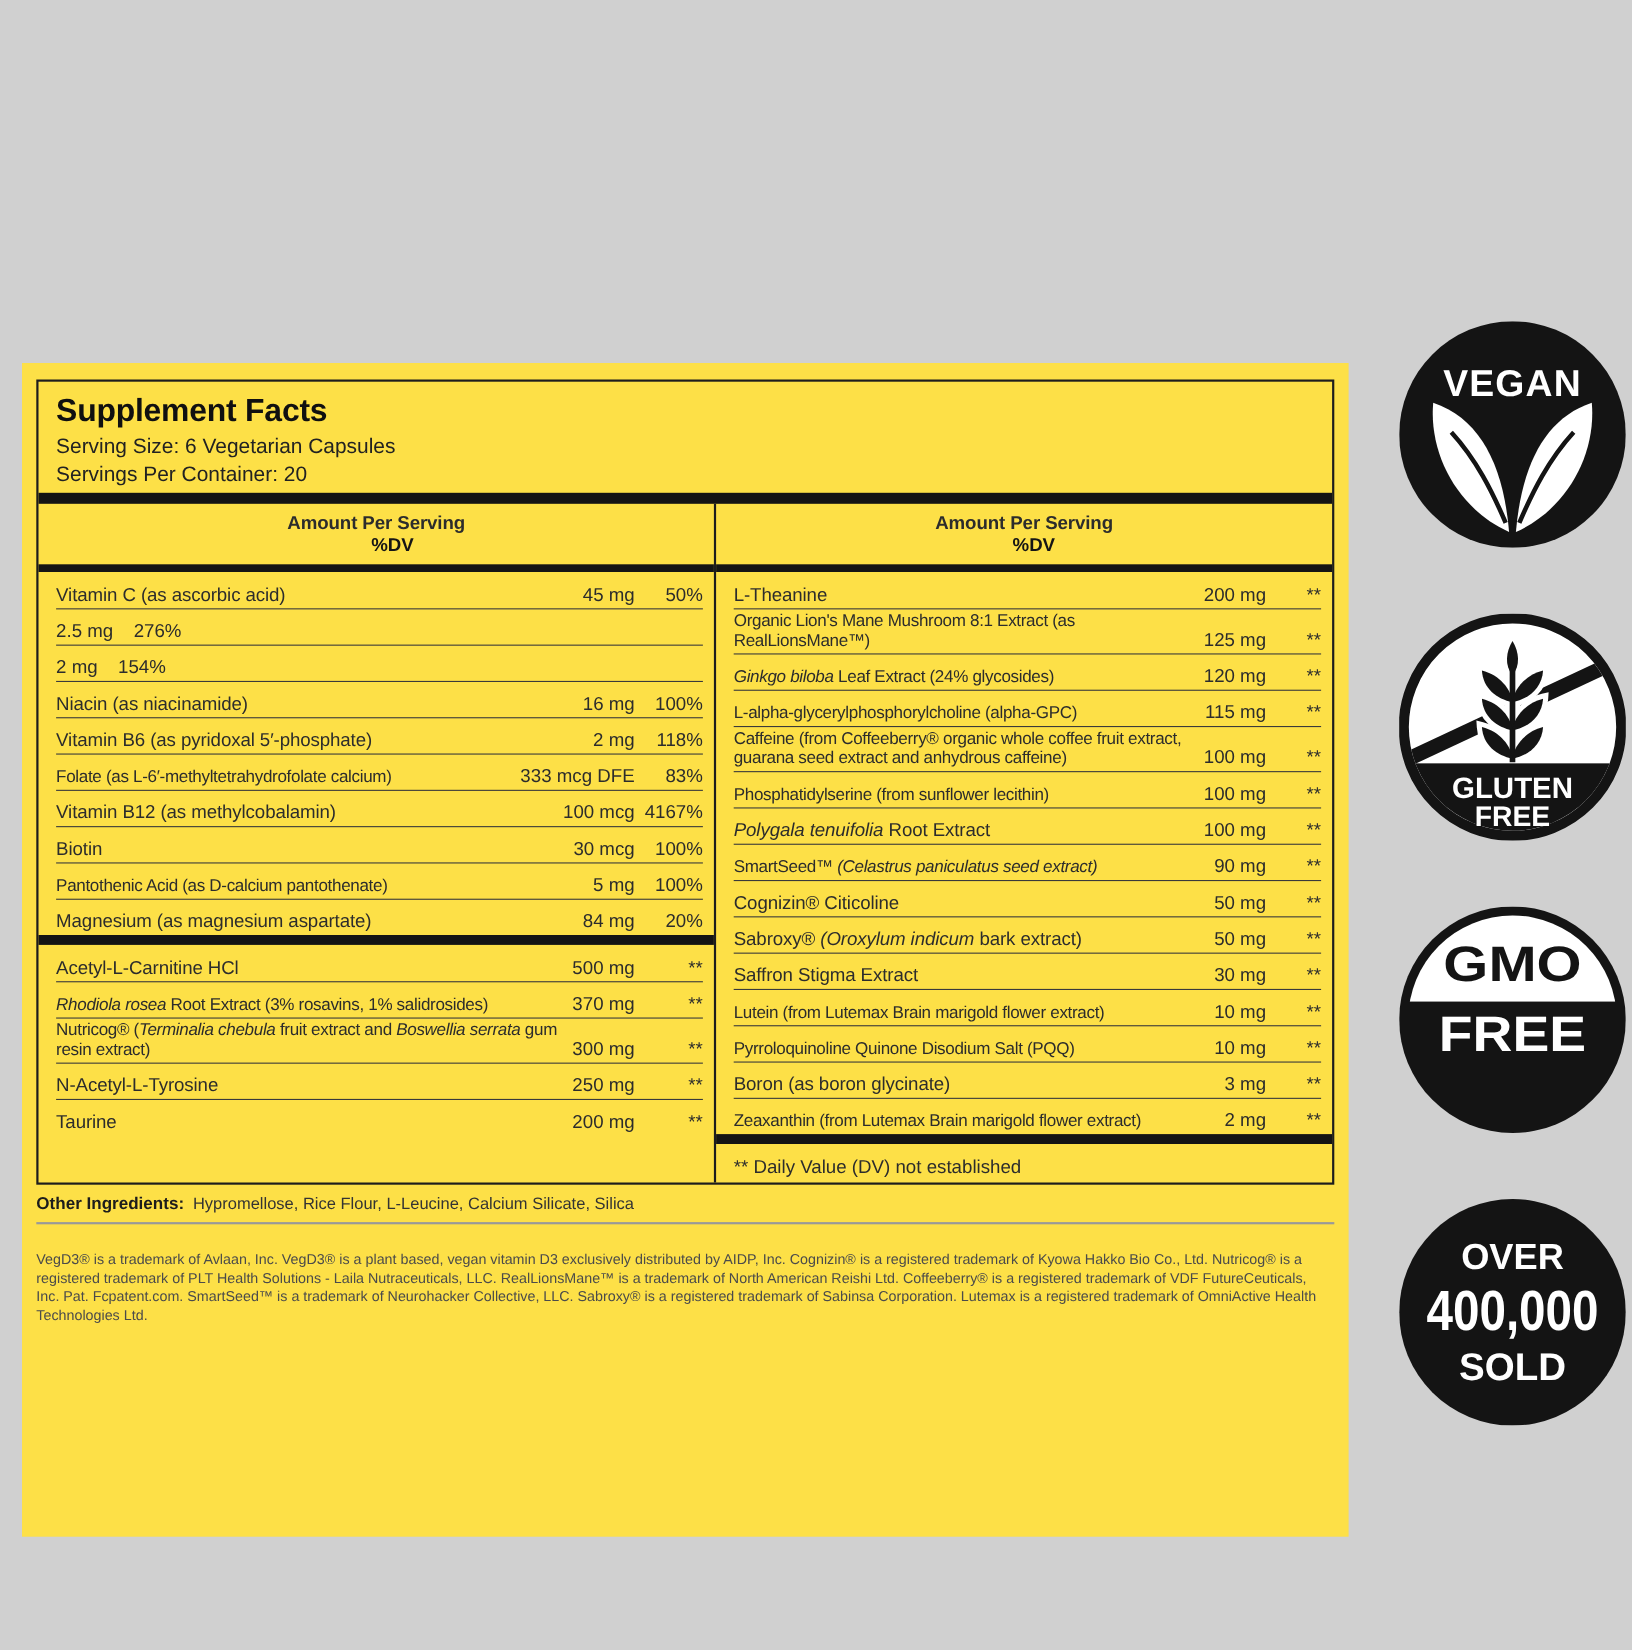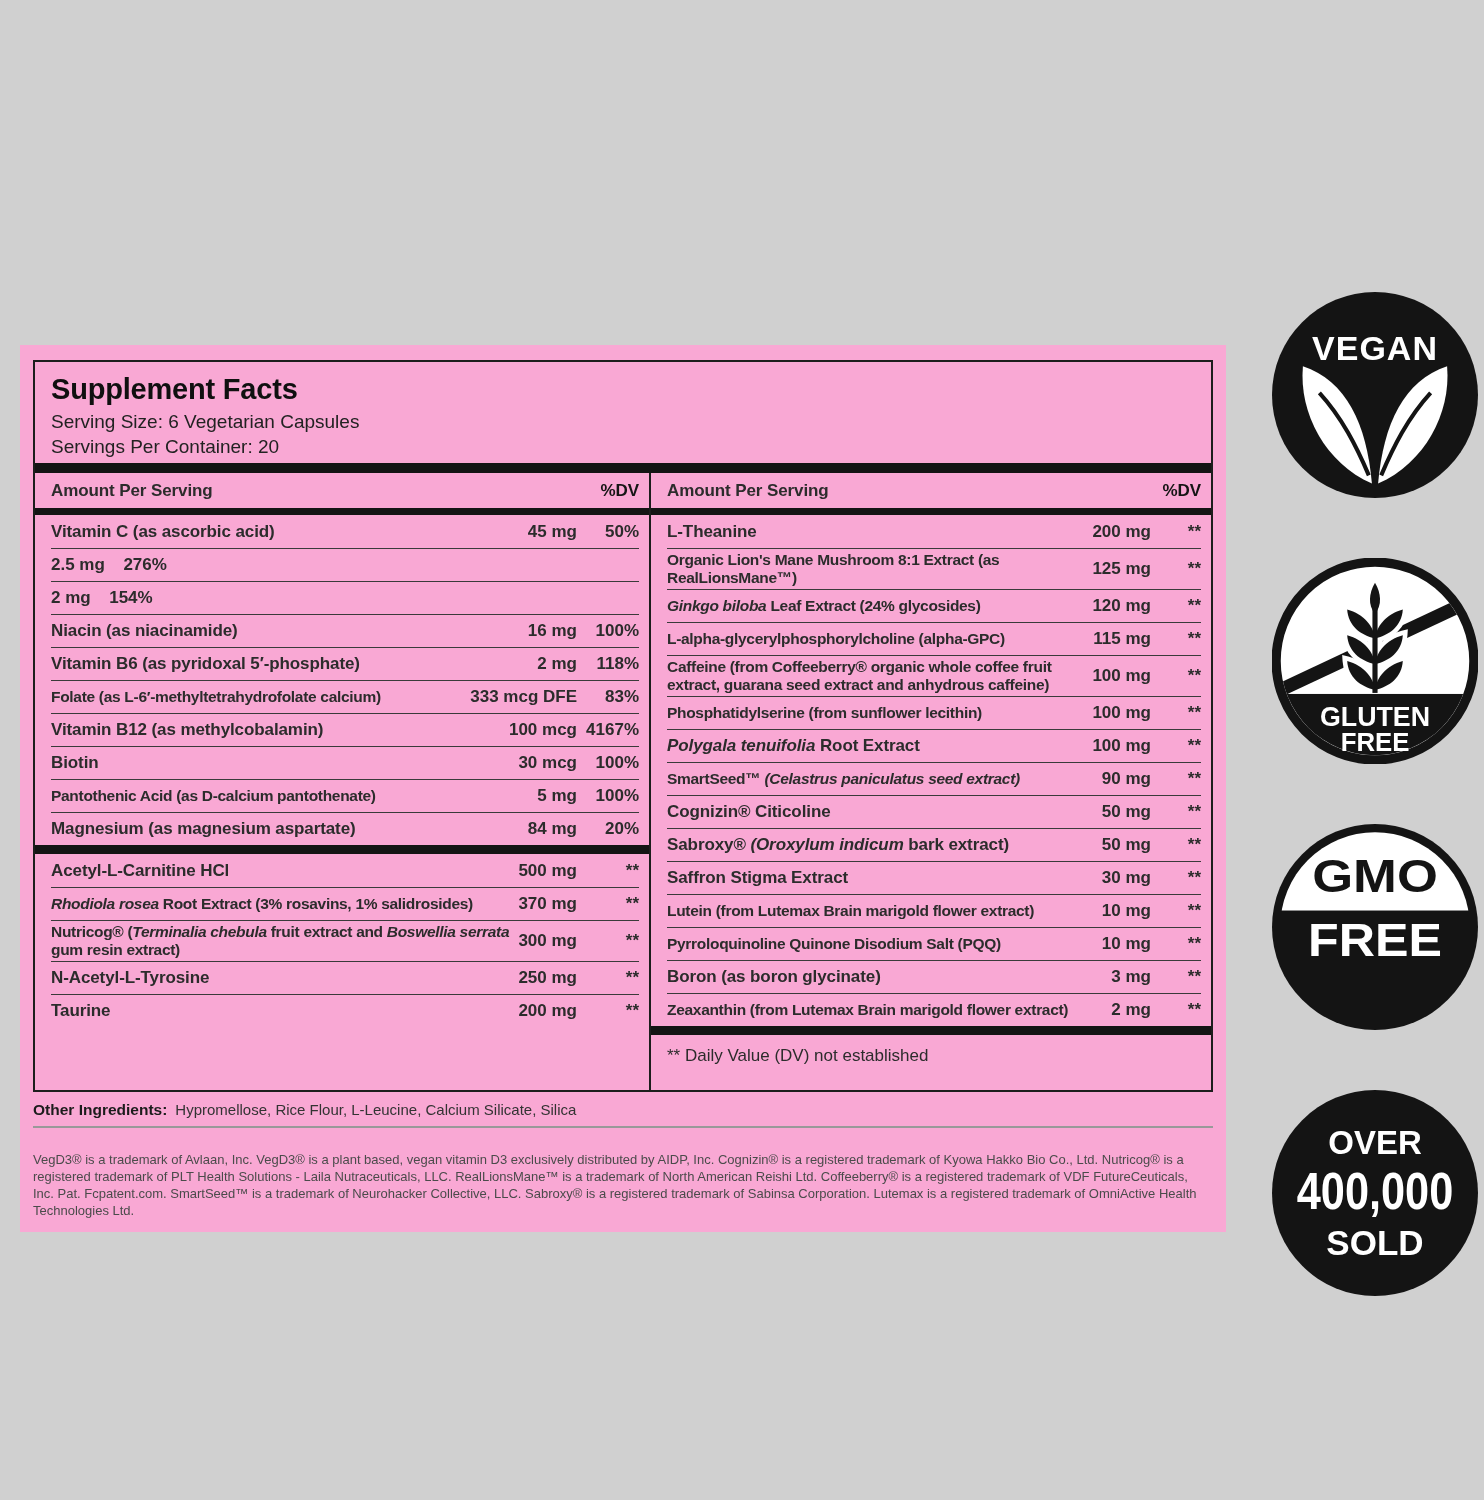--- a/index.html
+++ b/index.html
@@ -3,45 +3,45 @@
 <meta charset="utf-8">
 <style>
   html,body{margin:0;padding:0;}
   body{
     width:1484px;height:1500px;position:relative;overflow:hidden;
     background:#d0d0d0;
     font-family:"Liberation Sans", sans-serif;
     color:#2c2c2c;
   }
   .panel{
-    position:absolute;left:20px;top:345px;width:1206px;height:887px;
-    background:#f9a8d4;box-sizing:border-box;
+    position:absolute;left:20px;top:330px;width:1206px;height:1067px;
+    background:#fde047;box-sizing:border-box;
   }
   .box{
     margin:15px 13px 0 13px;height:732px;box-sizing:border-box;
     border:2.5px solid #1d1d1d;display:flex;flex-direction:column;
   }
   .box-head{padding:11px 16px 5px 16px;}
   .box-head h1{
     margin:0 0 4px 0;font-size:29px;font-weight:700;color:#101010;letter-spacing:-0.2px;
   }
   .serving{font-size:19px;color:#222;line-height:1.22;margin-top:2px;}
   .bar{background:#141414;flex:none;}
   .bar.big{height:10px;}
   .bar.thin{height:7px;}
   .bar.mid{height:9px;}
   .cols{flex:1;display:flex;min-height:0;}
   .col{display:flex;flex-direction:column;min-width:0;}
   .col.left{width:614px;flex:none;}
   .col.right{flex:1;border-left:2.5px solid #1d1d1d;}
-  .colhead{display:flex;align-items:center;padding:8px 10px 7px 16px;}
+  .colhead{display:flex;align-items:center;padding:8px 10px 7px 16px;flex-direction:column;}
   .colhead .nm{flex:1;}
   .hd{font-weight:700;font-size:17.5px;color:#151515;letter-spacing:-0.1px;}
   .rows{padding:0 10px 0 16px;}
-  .row{display:flex;align-items:center;min-height:33px;padding:2px 0;box-sizing:border-box;font-weight:bold;}
+  .row{display:flex;align-items:flex-end;min-height:33px;padding:2px 0;box-sizing:border-box;}
   .rows .row + .row{border-top:1.5px solid #3a3a3a;}
   .nm{flex:1;font-size:17px;color:#2c2c2c;line-height:1.16;letter-spacing:-0.1px;padding-right:6px;}
   .nm.t1{font-size:15.5px;letter-spacing:-0.3px;}
   .it{font-style:italic;}
   .amt{font-size:17px;white-space:nowrap;text-align:right;flex:none;}
   .dv{width:62px;font-size:17px;text-align:right;white-space:nowrap;flex:none;}
   .col.right .dv{width:50px;}
   .footnote{padding:11px 10px 0 16px;font-size:17px;color:#2c2c2c;}
   .other{padding:9px 13px 0 13px;font-size:15.5px;color:#1c1c1c;}
   .oi{font-weight:700;}

